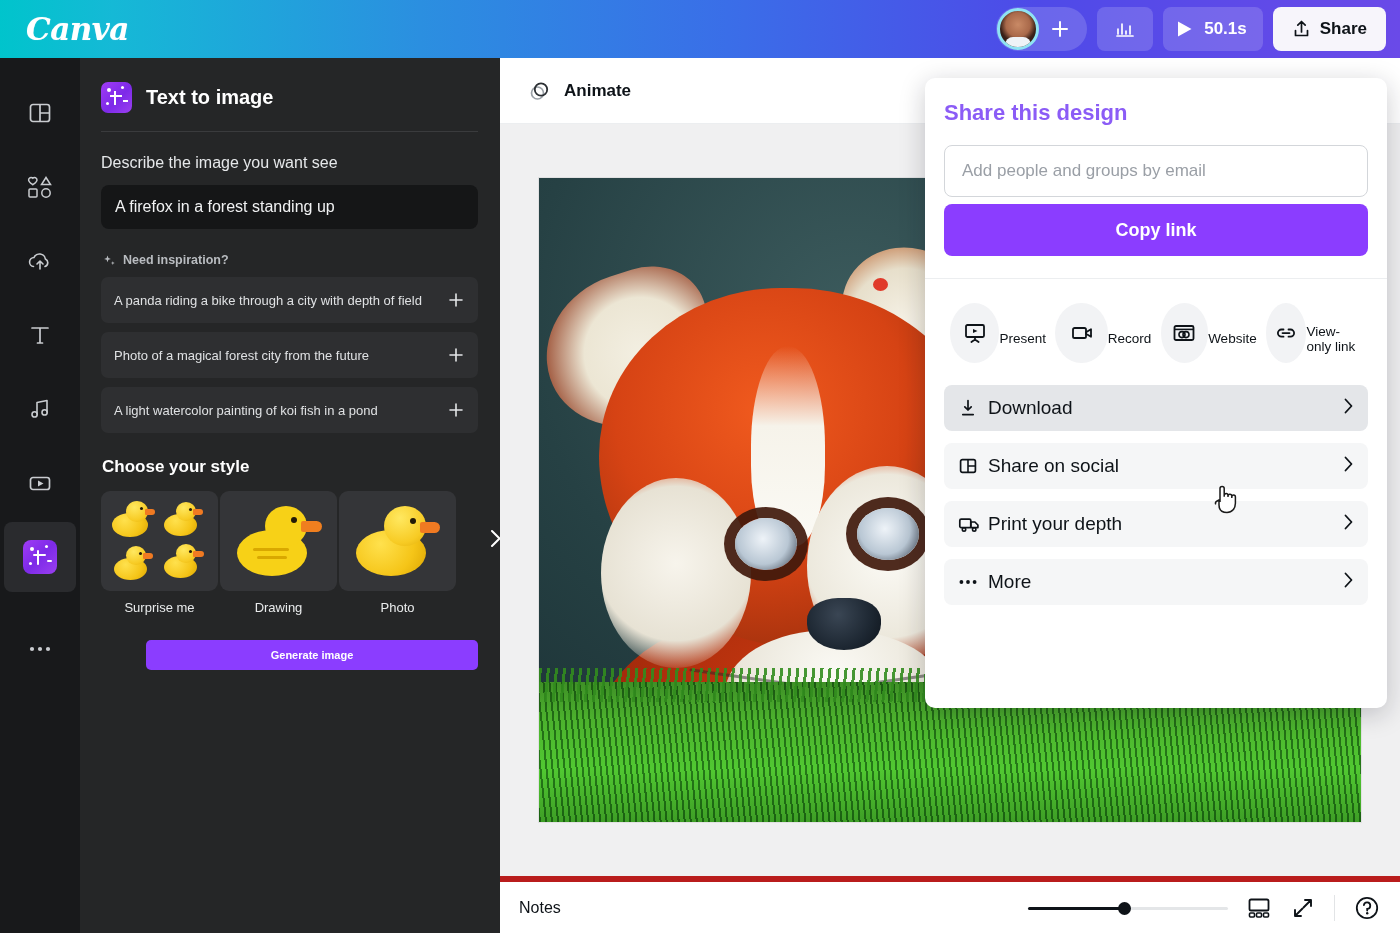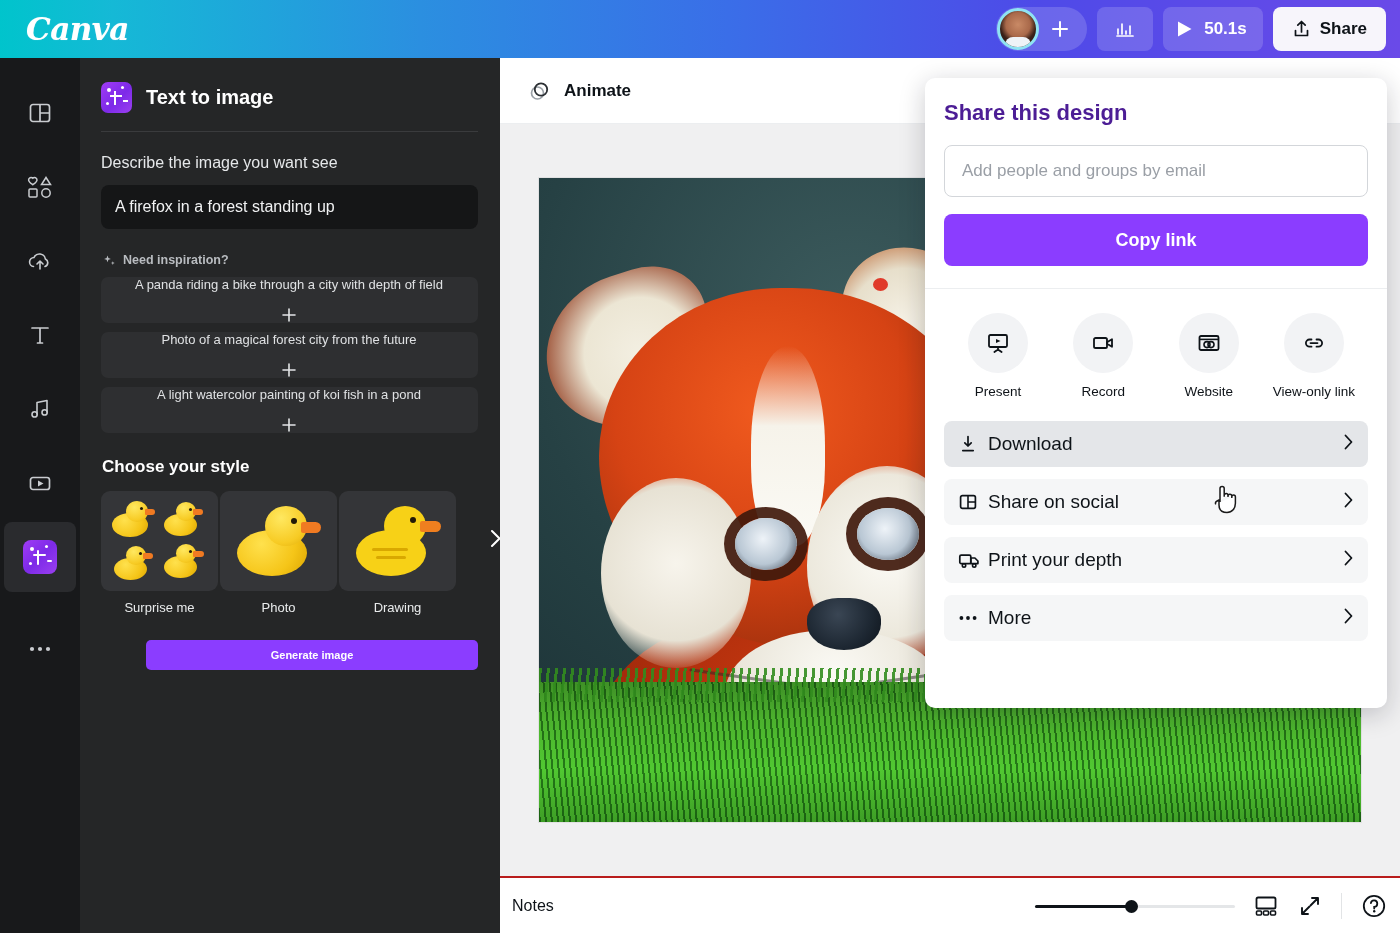--- a/index.html
+++ b/index.html
@@ -88,21 +88,21 @@
   .prompt-box {
     background: #151617; border-radius: 8px; height: 44px; display: flex; align-items: center;
     padding: 0 14px; color: #f1f2f3; font-size: 16px; cursor: text;
   }
   .inspiration-row {
     display: flex; align-items: center; gap: 7px; margin: 24px 0 10px 2px;
     color: #b9bcc0; font-size: 12.5px; font-weight: bold;
   }
   .sugg {
     height: 46px; background: #2e2f31; border-radius: 7px; display: flex; align-items: center;
-    padding: 0 14px 0 13px; margin-bottom: 9px; cursor: pointer; flex-direction: column;
+    padding: 0 14px 0 13px; margin-bottom: 9px; cursor: pointer;
   }
   .sugg-text { color: #dfe1e3; font-size: 13px; flex: 1; }
   .sugg-plus { color: #e3e5e7; font-size: 22px; line-height: 0; font-weight: 300; }
   .style-head { color: #fff; font-size: 17px; font-weight: bold; margin: 24px 0 14px 1px; }
   .style-row { display: flex; gap: 2px; position: relative; }
   .style-card { width: 117px; cursor: pointer; }
   .style-thumb {
     width: 117px; height: 100px; border-radius: 9px; background: #343538;
     display: flex; align-items: center; justify-content: center; overflow: hidden;
   }
@@ -181,51 +181,51 @@
     background: radial-gradient(circle at 50% 35%, #fbfaf5 0%, #eae6da 70%, rgba(234,230,218,0) 95%); }
   .whisk { height: 3px; background: rgba(40,40,40,.5); border-radius: 2px; }
   .body-main { left: 60px; top: 430px; width: 430px; height: 260px; border-radius: 46% 50% 30% 34%;
     background: radial-gradient(circle at 40% 30%, #c3360f 0%, #a32a0b 50%, #751a05 100%); }
   .arm { left: 300px; top: 548px; width: 210px; height: 112px; border-radius: 50% 55% 52% 48%;
     background: radial-gradient(circle at 38% 30%, #c9691e 0%, #a34312 55%, #6d2406 100%); transform: rotate(-9deg); }
   .red-dot { left: 334px; top: 100px; width: 15px; height: 13px; border-radius: 50%; background: #e03a2a; }
 
   
   .bottombar {
-    height: 57px; background: #fff; display: flex; align-items: center; padding: 0 12px;
-    border-top: 2px solid #b91c1c;
+    height: 57px; background: #fff; display: flex; align-items: center; padding: 0 19px;
+    border-top: 6px solid #b91c1c;
   }
   .notes-btn { color: #0e1318; font-size: 16px; cursor: pointer; }
   .bottom-right { margin-left: auto; display: flex; align-items: center; gap: 18px; }
   .zoom-slider { width: 200px; height: 20px; position: relative; cursor: pointer; }
   .zoom-track { position: absolute; top: 9px; left: 0; width: 200px; height: 3px; background: #e4e6e8; border-radius: 2px; }
   .zoom-fill { position: absolute; top: 9px; left: 0; height: 3px; background: #0e1318; border-radius: 2px; }
   .zoom-knob { position: absolute; top: 4px; width: 13px; height: 13px; border-radius: 50%; background: #0e1318; }
   .bdiv { width: 1px; height: 26px; background: #e2e4e6; }
   .icon-btn { color: #0e1318; cursor: pointer; display: flex; align-items: center; }
 
   
   .share-dialog {
     position: absolute; top: 78px; left: 925px; width: 462px; height: 630px;
     background: #fff; border-radius: 10px; box-shadow: 0 6px 26px rgba(20,20,30,.22);
     padding: 22px 19px 0 19px; z-index: 30;
   }
-  .dlg-title { font-size: 22px; font-weight: bold; color: #4c1d95; margin-bottom: 19px; }
+  .dlg-title { font-size: 22px; font-weight: bold; color: #8b5cf6; margin-bottom: 19px; }
   .email-input {
     height: 52px; border: 1px solid #d3d6da; border-radius: 8px; display: flex; align-items: center;
     padding: 0 17px; color: #9a9fa6; font-size: 17px; cursor: text;
   }
   .copy-link-btn {
-    margin-top: 17px; height: 52px; border-radius: 8px; background: #8b3dff;
+    margin-top: 7px; height: 52px; border-radius: 8px; background: #8b3dff;
     display: flex; align-items: center; justify-content: center;
     color: #fff; font-size: 18px; font-weight: bold; cursor: pointer;
   }
   .dlg-sep { height: 1px; background: #eceef0; margin: 22px -19px 0 -19px; }
   .quick-row { display: flex; justify-content: space-between; padding: 24px 6px 0 6px; }
-  .quick { width: 96px; display: flex; flex-direction: column; align-items: center; cursor: pointer; }
+  .quick { width: 96px; display: flex; flex-direction: row; align-items: center; cursor: pointer; }
   .quick-circle {
     width: 60px; height: 60px; border-radius: 50%; background: #f2f3f5;
     display: flex; align-items: center; justify-content: center; color: #0e1318;
   }
   .quick-label { margin-top: 11px; font-size: 13.5px; color: #0e1318; }
   .menu-list { margin-top: 22px; }
   .menu-item {
     height: 46px; border-radius: 8px; background: #f5f6f7; display: flex; align-items: center;
     padding: 0 14px; margin-bottom: 12px; cursor: pointer; color: #0e1318;
   }
@@ -411,41 +411,41 @@
               <span class="eye" style="left:27px;top:7px;width:3px;height:3px;"></span>
             </div>
           </div>
         </div>
         <div class="style-name">Surprise me</div>
       </div>
 
       <div class="style-card">
         <div class="style-thumb">
           <div class="duck" style="position:relative;width:88px;height:74px;">
-            <span class="body" style="left:2px;top:26px;width:70px;height:46px;"></span>
-            <span class="head" style="left:30px;top:2px;width:42px;height:40px;"></span>
-            <span class="beak" style="left:66px;top:18px;width:20px;height:11px;"></span>
-            <span class="eye" style="left:56px;top:14px;width:6px;height:6px;"></span>
-          </div>
-        </div>
-        <div class="style-name">Photo</div>
-      </div>
-
-      <div class="style-card">
-        <div class="style-thumb">
-          <div class="duck" style="position:relative;width:88px;height:74px;">
             <span class="body" style="left:2px;top:26px;width:70px;height:46px;background:#f7d117;"></span>
             <span class="head" style="left:30px;top:2px;width:42px;height:40px;background:#f7d117;"></span>
             <span class="beak" style="left:66px;top:17px;width:21px;height:11px;background:#ef7f1f;"></span>
             <span class="eye" style="left:56px;top:13px;width:6px;height:6px;"></span>
             <span style="position:absolute;left:18px;top:44px;width:36px;height:3px;border-radius:3px;background:#d9a800;"></span>
             <span style="position:absolute;left:22px;top:52px;width:30px;height:3px;border-radius:3px;background:#d9a800;"></span>
           </div>
         </div>
         <div class="style-name">Drawing</div>
+      </div>
+
+      <div class="style-card">
+        <div class="style-thumb">
+          <div class="duck" style="position:relative;width:88px;height:74px;">
+            <span class="body" style="left:2px;top:26px;width:70px;height:46px;"></span>
+            <span class="head" style="left:30px;top:2px;width:42px;height:40px;"></span>
+            <span class="beak" style="left:66px;top:18px;width:20px;height:11px;"></span>
+            <span class="eye" style="left:56px;top:14px;width:6px;height:6px;"></span>
+          </div>
+        </div>
+        <div class="style-name">Photo</div>
       </div>
 
       <div class="style-chevron">
         <svg width="13" height="19" viewBox="0 0 13 19">
           <path d="M3 2 10.5 9.5 3 17" stroke="#fff" stroke-width="2" fill="none" stroke-linecap="round" stroke-linejoin="round"></path>
         </svg>
       </div>
     </div>
 
     <div class="generate-btn">

